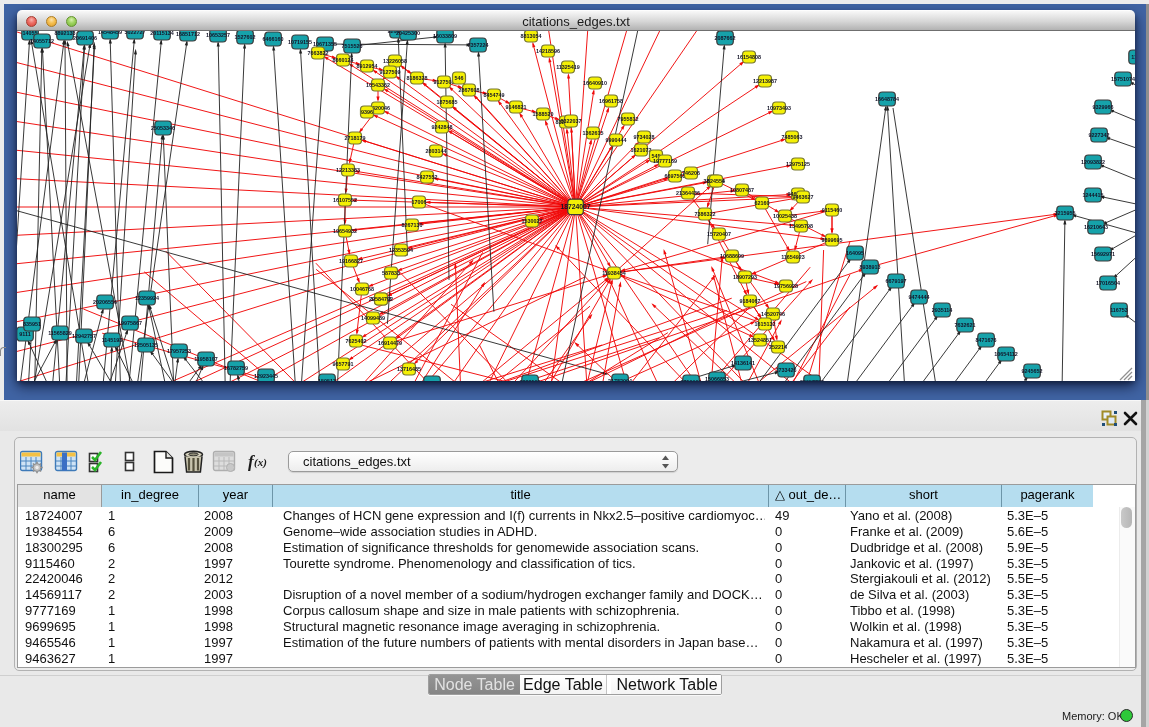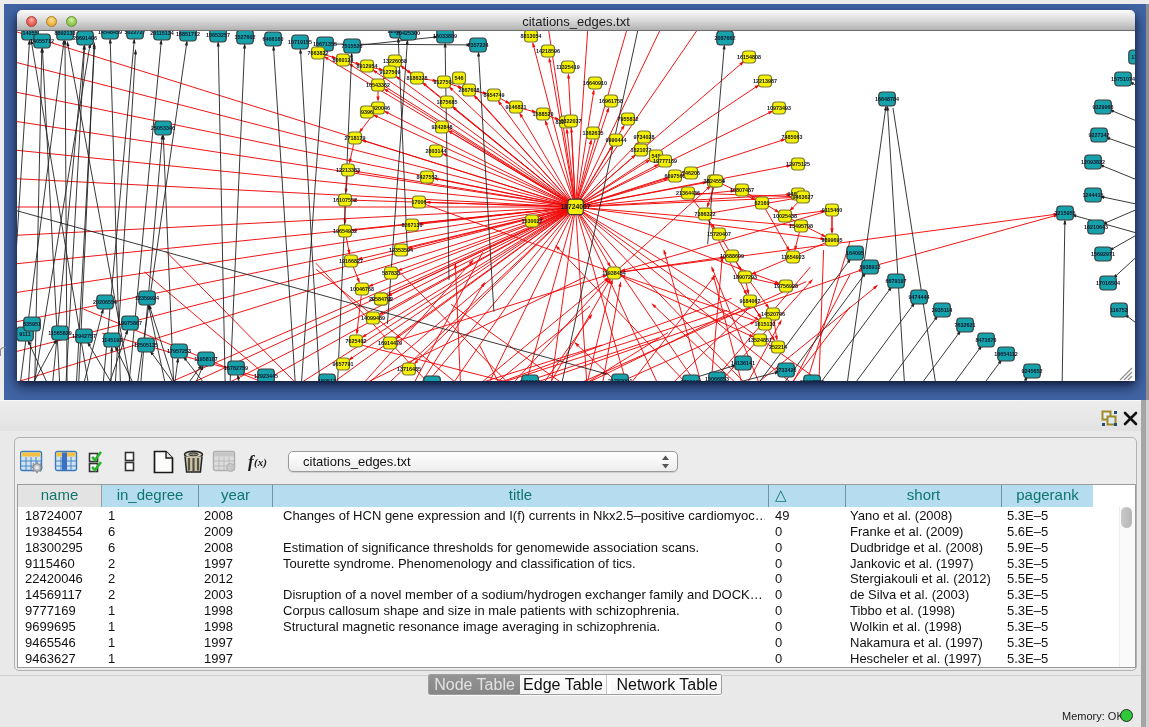--- a/index.html
+++ b/index.html
@@ -1,21 +1,21 @@
 <!DOCTYPE html>
 <html><head><meta charset="utf-8">
 <style>
 * { margin:0; padding:0; box-sizing:border-box; }
 html,body { width:1149px; height:727px; background:#ececec; font-family:"Liberation Sans",sans-serif; overflow:hidden; position:relative; }
 .abs { position:absolute; }
 
 .trow { position:absolute; left:0; width:1135px; height:16px; font-size:13px; color:#111; }
 .trow span { position:absolute; top:1px; }
 
-.hcell { position:absolute; top:484px; height:23px; font-size:15px; color:#0f766e; text-align:center; line-height:22px; background:#b5ddef; border-right:1px solid #6d95a8; }
+.hcell { position:absolute; top:484px; height:23px; font-size:13px; color:#000000; text-align:center; line-height:22px; background:#b5ddef; border-right:1px solid #6d95a8; }
 </style></head>
 <body>
 
 <div class="abs" style="left:4px;top:4px;width:1142px;height:396px;background:#4064a4;overflow:hidden;">
 
   <div class="abs" style="left:-20px;top:-20px;width:1200px;height:440px;"></div>
 
   <div class="abs" style="left:13px;top:8px;width:1118px;height:369px;box-shadow:0 5px 13px 1px rgba(0,6,28,0.62), 0 2px 5px rgba(0,6,28,0.45);border-radius:5px;"></div>
 
   <div class="abs" style="left:13px;top:6px;width:1118px;height:371px;border-radius:5px 5px 0 0;overflow:hidden;">
@@ -929,20 +929,21 @@
 <span style="left:204px">2008</span>
 <span style="left:283px;width:482px;overflow:hidden;white-space:nowrap">Changes of HCN gene expression and I(f) currents in Nkx2.5–positive cardiomyoc…</span>
 <span style="left:775px">49</span>
 <span style="left:850px">Yano et al. (2008)</span>
 <span style="left:1007px">5.3E–5</span>
 </div>
 <div class="trow" style="top:522.9px">
 <span style="left:25px">19384554</span>
 <span style="left:108px">6</span>
 <span style="left:204px">2009</span>
+<span style="left:283px;width:482px;overflow:hidden;white-space:nowrap">Genome–wide association studies in ADHD.</span>
 <span style="left:775px">0</span>
 <span style="left:850px">Franke et al. (2009)</span>
 <span style="left:1007px">5.6E–5</span>
 </div>
 <div class="trow" style="top:538.7px">
 <span style="left:25px">18300295</span>
 <span style="left:108px">6</span>
 <span style="left:204px">2008</span>
 <span style="left:283px;width:482px;overflow:hidden;white-space:nowrap">Estimation of significance thresholds for genomewide association scans.</span>
 <span style="left:775px">0</span>
@@ -990,20 +991,21 @@
 <span style="left:204px">1998</span>
 <span style="left:283px;width:482px;overflow:hidden;white-space:nowrap">Structural magnetic resonance image averaging in schizophrenia.</span>
 <span style="left:775px">0</span>
 <span style="left:850px">Wolkin et al. (1998)</span>
 <span style="left:1007px">5.3E–5</span>
 </div>
 <div class="trow" style="top:633.8px">
 <span style="left:25px">9465546</span>
 <span style="left:108px">1</span>
 <span style="left:204px">1997</span>
+<span style="left:283px;width:482px;overflow:hidden;white-space:nowrap">Estimation of the future numbers of patients with mental disorders in Japan base…</span>
 <span style="left:775px">0</span>
 <span style="left:850px">Nakamura et al. (1997)</span>
 <span style="left:1007px">5.3E–5</span>
 </div>
 <div class="trow" style="top:649.7px">
 <span style="left:25px">9463627</span>
 <span style="left:108px">1</span>
 <span style="left:204px">1997</span>
 <span style="left:775px">0</span>
 <span style="left:850px">Hescheler et al. (1997)</span>

